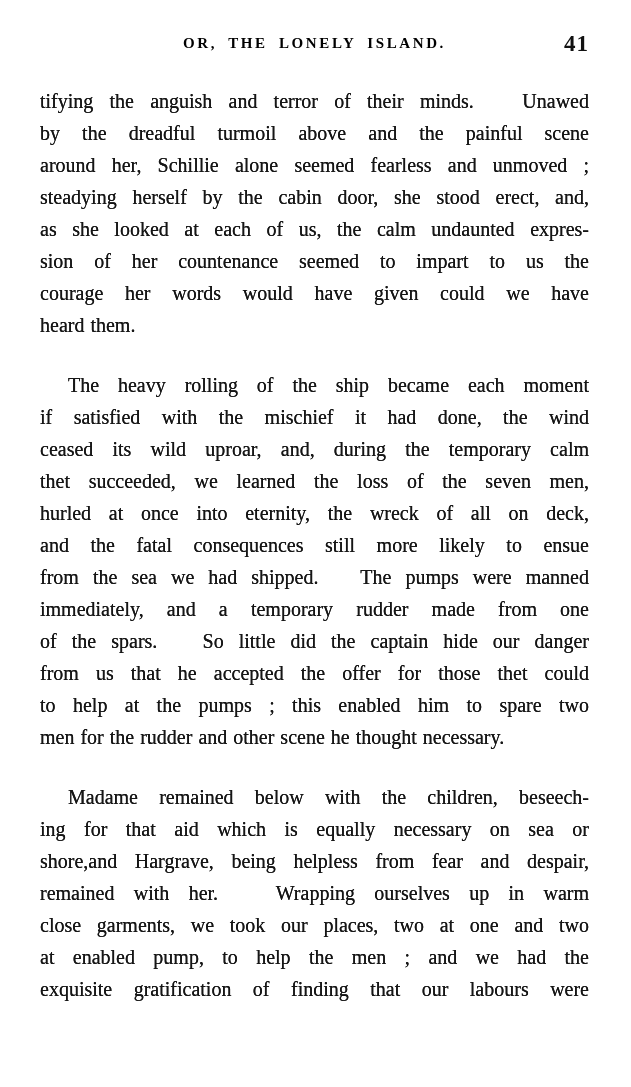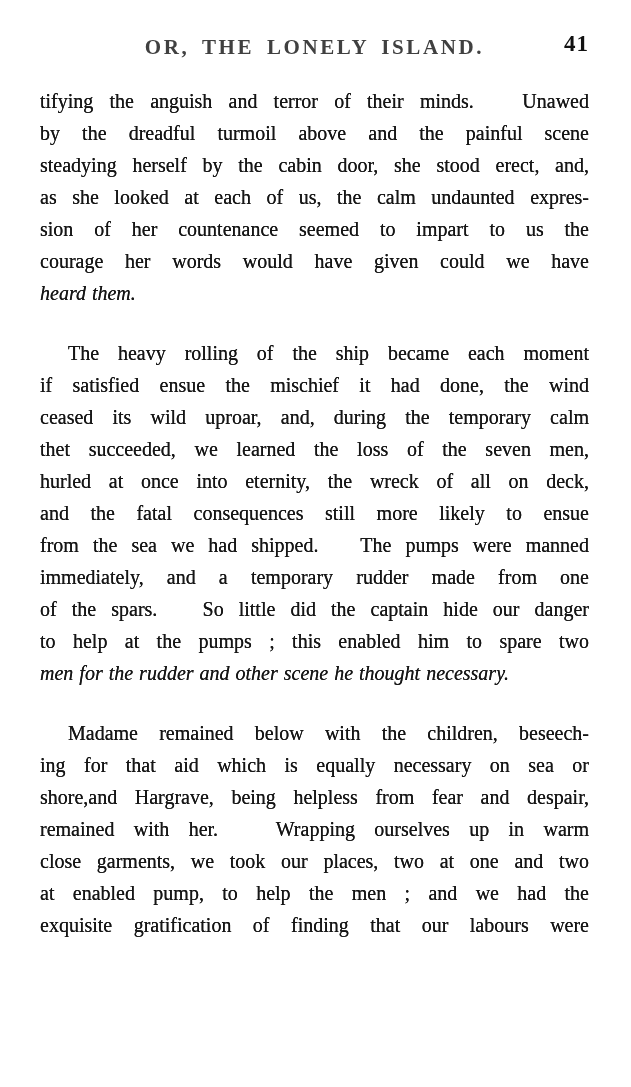--- a/index.html
+++ b/index.html
@@ -23,25 +23,25 @@
     position: relative;
     margin-top: 31px;
     height: 30px;
   }
   .running-title {
     position: absolute;
     left: 0;
     right: 0;
     top: 4px;
     text-align: center;
-    font-size: 21px;
+    font-size: 15px;
     font-weight: bold;
     letter-spacing: 2.6px;
     word-spacing: 5px;
-    color: #404040;
+    color: #000000;
   }
   .page-number {
     position: absolute;
     right: 0;
     top: 0;
     font-size: 23px;
     font-weight: bold;
     letter-spacing: 1px;
     color: #111;
   }
@@ -55,54 +55,55 @@
     font-size: 20px;
     line-height: 32px;
     text-align: justify;
     text-align-last: justify;
     white-space: normal;
     word-spacing: 1px;
     text-shadow: 0 0 0.35px #161616;
   }
   .text-line.last-line {
     text-align-last: left;
-    font-style: italic;
   }
   .text-line.first-line-indent {
     padding-left: 28px;
   }
 </style>
 </head>
 <body>
 
 <div class="page">
   <div class="page-header">
     <div class="running-title">OR, THE LONELY ISLAND.</div>
     <div class="page-number">41</div>
   </div>
   <div class="text-block">
       <div class="paragraph">
         <div class="text-line">tifying the anguish and terror of their minds.&nbsp;&nbsp; Unawed</div>
         <div class="text-line">by the dreadful turmoil above and the painful scene</div>
+        <div class="text-line">around her, Schillie alone seemed fearless and unmoved ;</div>
         <div class="text-line">steadying herself by the cabin door, she stood erect, and,</div>
         <div class="text-line">as she looked at each of us, the calm undaunted expres-</div>
         <div class="text-line">sion of her countenance seemed to impart to us the</div>
         <div class="text-line">courage her words would have given could we have</div>
         <div class="text-line last-line">heard them.</div>
       </div>
       <div class="paragraph">
         <div class="text-line first-line-indent">The heavy rolling of the ship became each moment</div>
-        <div class="text-line">if satisfied ensue the mischief it had done, the wind</div>
+        <div class="text-line">if satisfied with the mischief it had done, the wind</div>
         <div class="text-line">ceased its wild uproar, and, during the temporary calm</div>
         <div class="text-line">thet succeeded, we learned the loss of the seven men,</div>
         <div class="text-line">hurled at once into eternity, the wreck of all on deck,</div>
         <div class="text-line">and the fatal consequences still more likely to ensue</div>
         <div class="text-line">from the sea we had shipped.&nbsp;&nbsp; The pumps were manned</div>
         <div class="text-line">immediately, and a temporary rudder made from one</div>
         <div class="text-line">of the spars.&nbsp;&nbsp; So little did the captain hide our danger</div>
+        <div class="text-line">from us that he accepted the offer for those thet could</div>
         <div class="text-line">to help at the pumps ; this enabled him to spare two</div>
         <div class="text-line last-line">men for the rudder and other scene he thought necessary.</div>
       </div>
       <div class="paragraph">
         <div class="text-line first-line-indent">Madame remained below with the children, beseech-</div>
         <div class="text-line">ing for that aid which is equally necessary on sea or</div>
         <div class="text-line">shore,and Hargrave, being helpless from fear and despair,</div>
         <div class="text-line">remained with her.&nbsp;&nbsp; Wrapping ourselves up in warm</div>
         <div class="text-line">close garments, we took our places, two at one and two</div>
         <div class="text-line">at enabled pump, to help the men ; and we had the</div>

